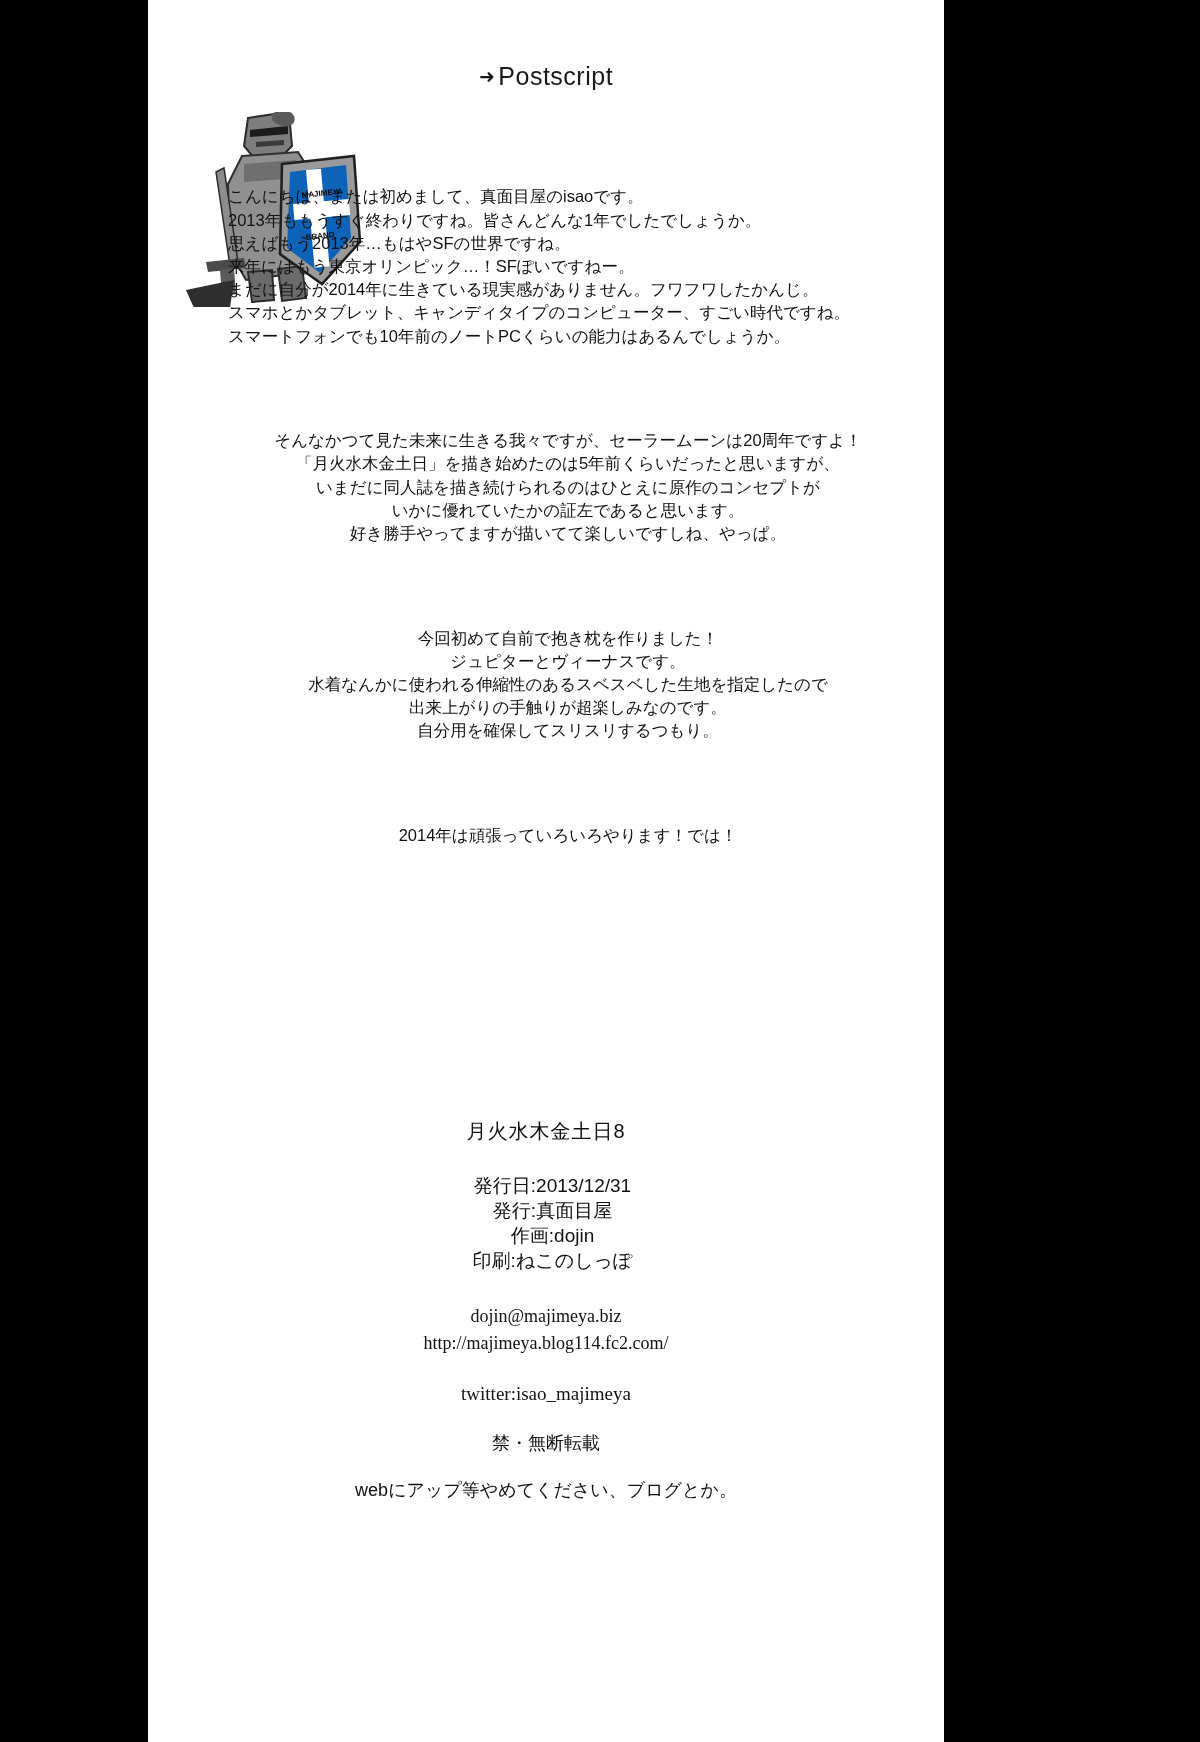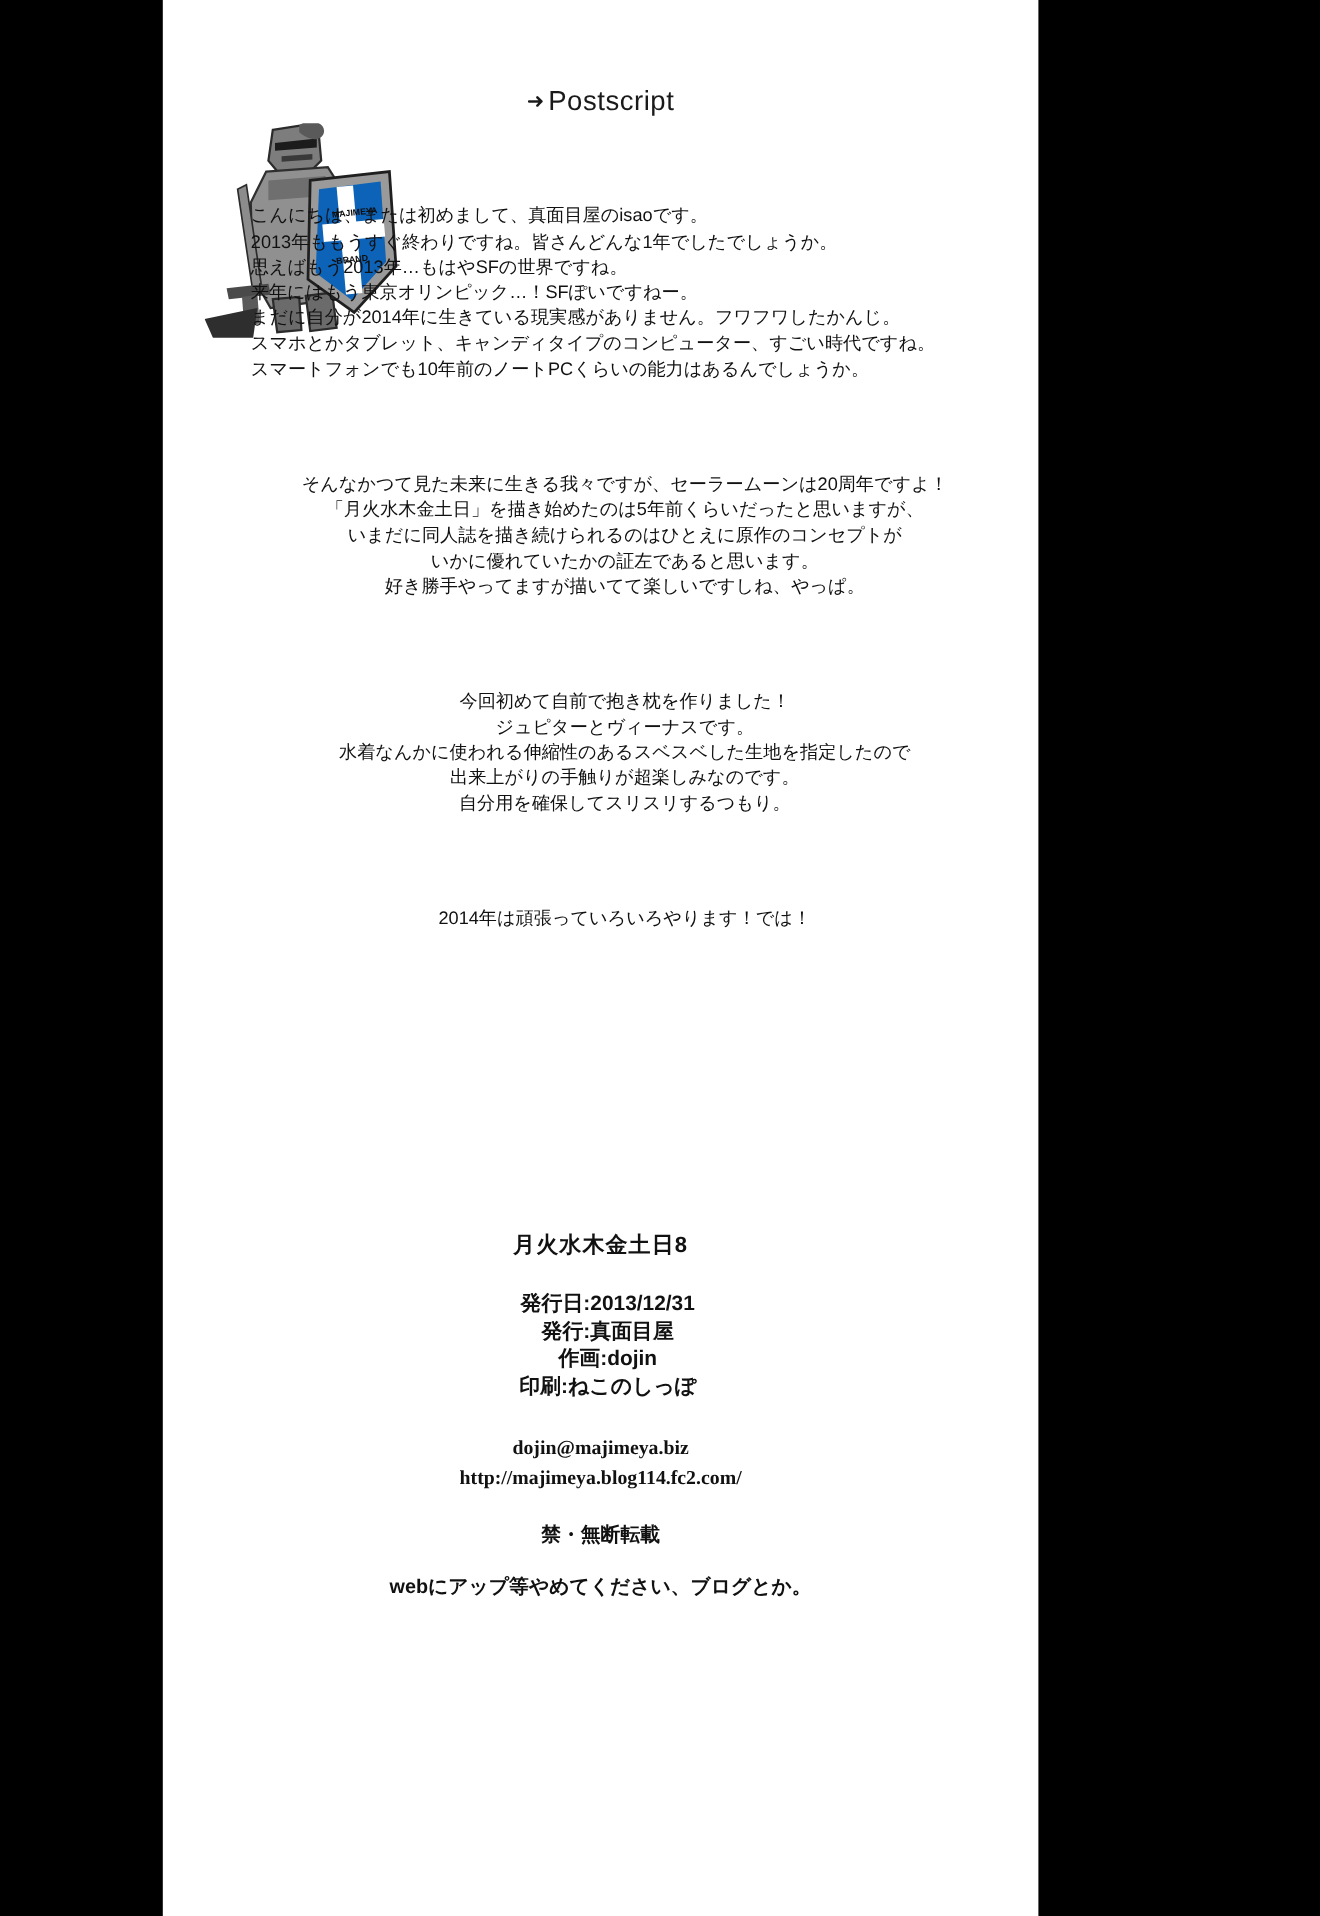--- a/index.html
+++ b/index.html
@@ -25,21 +25,20 @@
   .postscript-heading {
     position: absolute;
     left: 0;
     top: 62px;
     width: 796px;
     text-align: center;
     font-size: 25px;
     color: #1a1a1a;
     letter-spacing: 0.5px;
     font-family: "Liberation Sans", sans-serif;
-    margin-top: 16px;
   }
   .postscript-heading .arrow {
     font-size: 19px;
     vertical-align: 2px;
     margin-right: 3px;
   }
 
   
   .mascot {
     position: absolute;
@@ -64,21 +63,20 @@
   .para { margin: 0 0 0 0; }
   .para + .para { margin-top: 35px; text-align: center; }
 
   .colophon {
     position: absolute;
     left: 0;
     top: 1118px;
     width: 796px;
     text-align: center;
     color: #111111;
-    font-weight: bold;
   }
   .colophon-title {
     font-size: 20px;
     letter-spacing: 1px;
     margin-bottom: 28px;
     font-family: "Liberation Sans", sans-serif;
   }
   .colophon-line {
     font-size: 19px;
     line-height: 25px;
@@ -170,20 +168,23 @@
     <div class="colophon-line">発行日:2013/12/31</div>
     <div class="colophon-line">発行:真面目屋</div>
     <div class="colophon-line">作画:dojin</div>
     <div class="colophon-line">印刷:ねこのしっぽ</div>
 
     <div class="colophon-block-2">
       <div class="colophon-url">dojin@majimeya.biz</div>
       <div class="colophon-url">http://majimeya.blog114.fc2.com/</div>
     </div>
 
+    <div class="colophon-block-3">
+      <div class="colophon-twitter">twitter:isao_majimeya</div>
+    </div>
 
     <div class="colophon-block-4">
       <div class="colophon-warn">禁・無断転載</div>
       <div class="colophon-warn">webにアップ等やめてください、ブログとか。</div>
     </div>
   </div>
 
 </div>
 
 </body></html>

